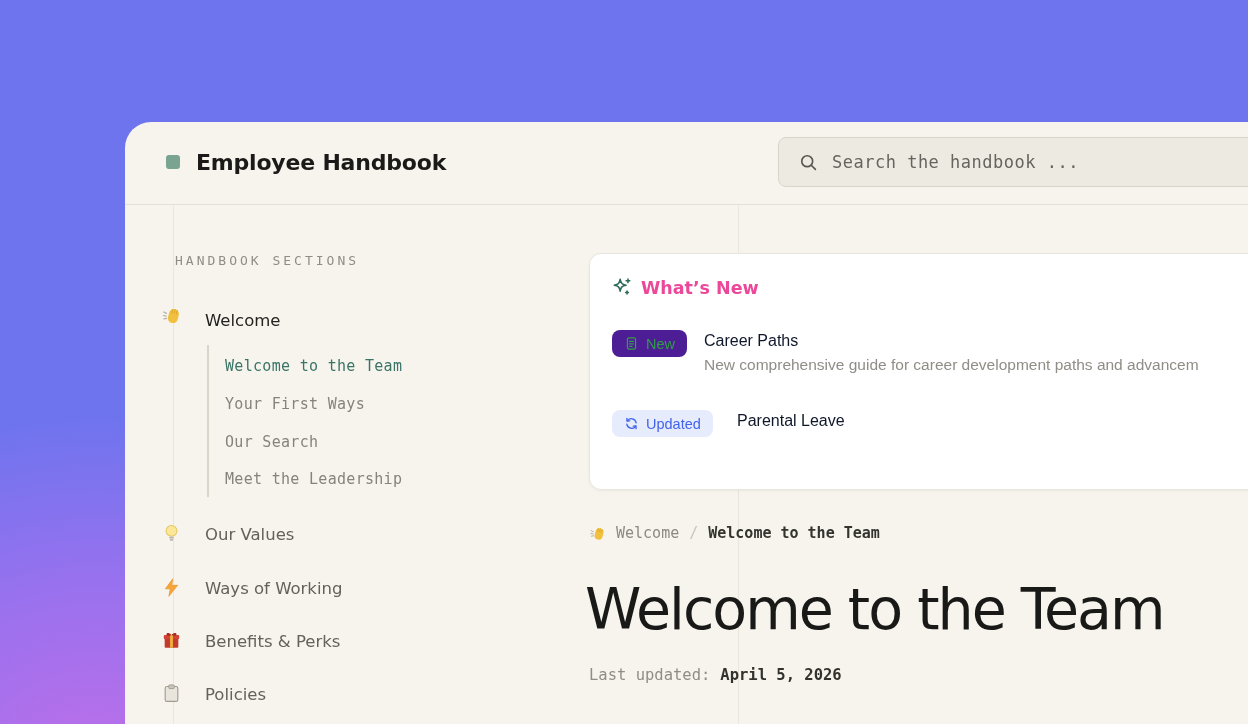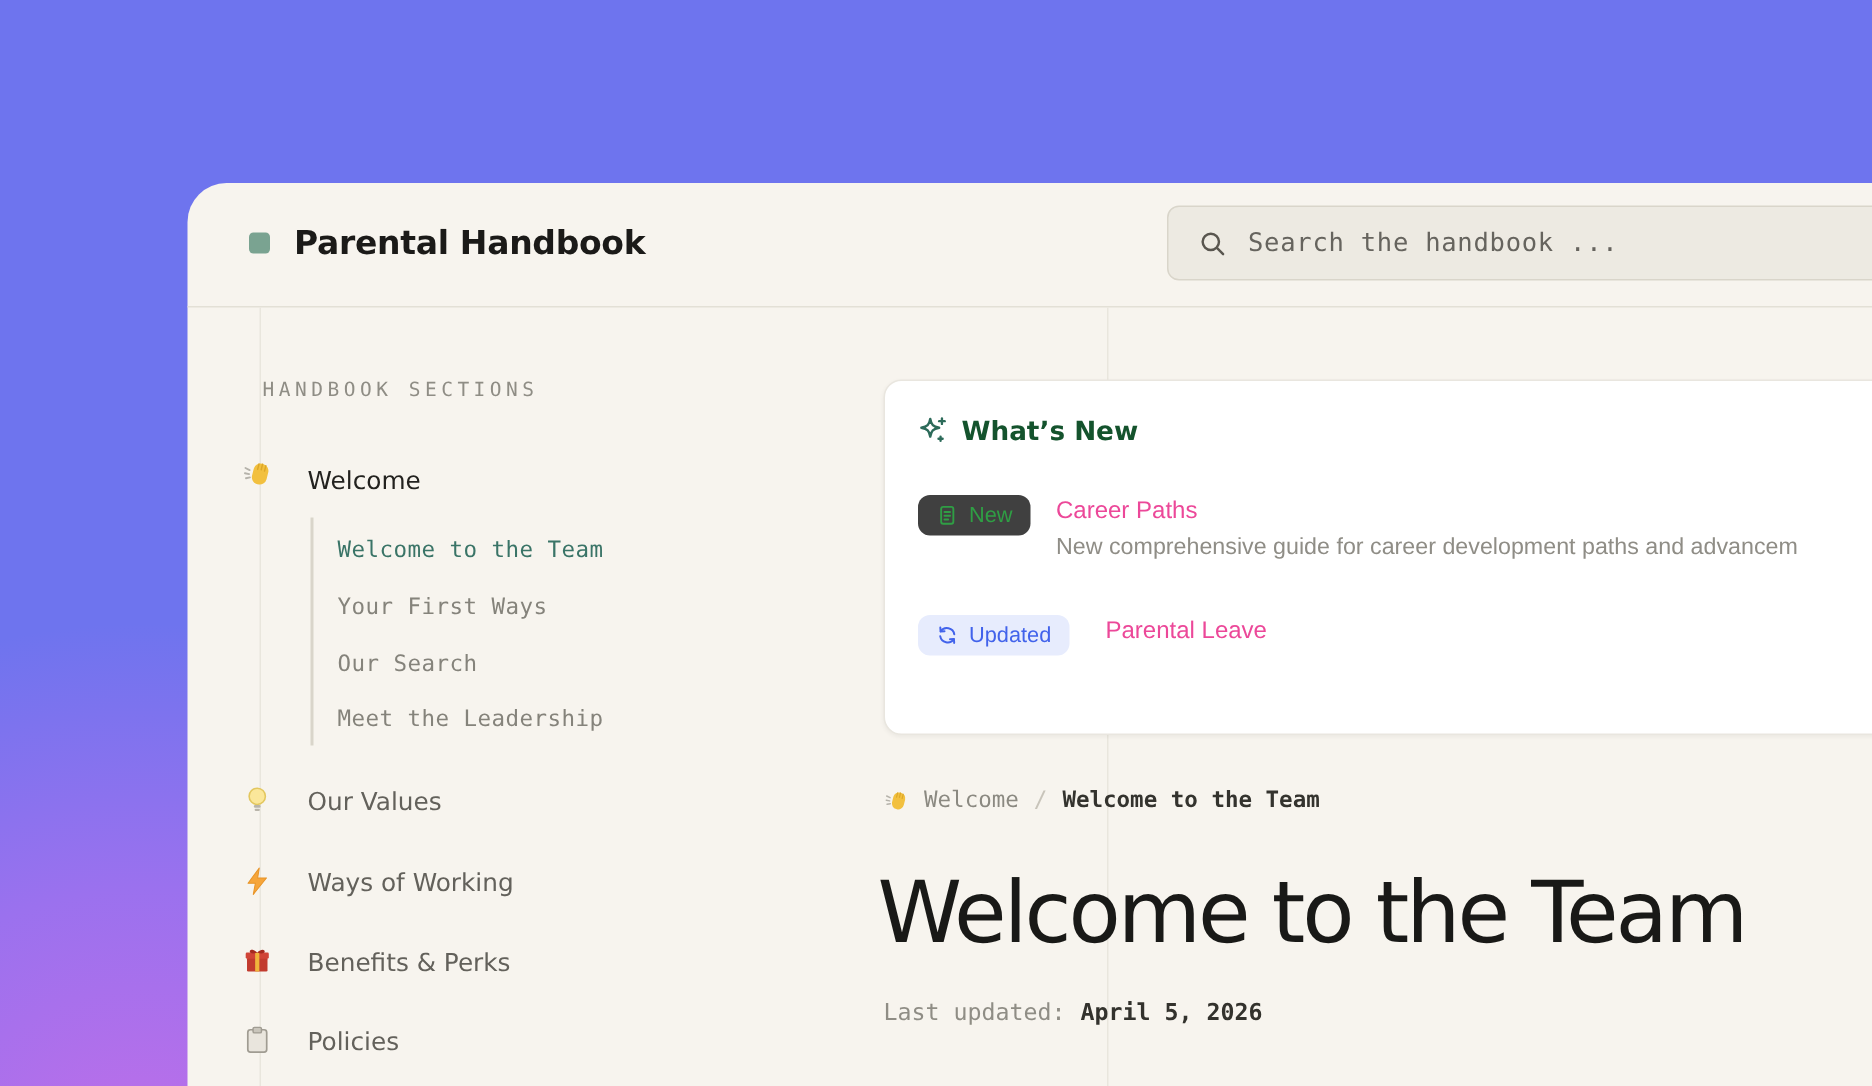--- a/index.html
+++ b/index.html
@@ -48,30 +48,30 @@
   .sub-rule{ position:absolute; left:207px; top:345px; width:1.5px; height:152px; background:#d9d5ca; }
   .sub-item{ position:absolute; left:225px; font-size:15px; letter-spacing:0.3px; color:#85837b; cursor:pointer; }
   .sub-item.active{ color:#3a7467; }
 
   
   .wn-card{
     position:absolute; left:589px; top:253px; width:675px; height:237px;
     background:#ffffff; border:1px solid #e9e6df; border-radius:12px;
     box-shadow:0 1px 3px rgba(20,20,15,0.05);
   }
-  .wn-title{ position:absolute; left:51px; top:24px; font-size:17.5px; font-weight:700; color:#14532d; }
+  .wn-title{ position:absolute; left:51px; top:24px; font-size:17.5px; font-weight:700; color:#ec4899; }
   .wn-sparkle{ position:absolute; left:21px; top:22px; }
   .wn-badge{
     position:absolute; left:22px; height:27px; border-radius:8px;
     display:inline-flex; align-items:center; gap:7px; padding:0 12px;
     font-family:"Liberation Sans", sans-serif; font-size:14.5px; font-weight:500;
   }
-  .wn-badge.green{ background:#404040; color:#2f9e44; }
+  .wn-badge.green{ background:#4c1d95; color:#2f9e44; }
   .wn-badge.blue{ background:#e7ecfd; color:#4263eb; }
-  .wn-item-title{ position:absolute; font-size:16px; color:#ec4899; cursor:pointer; }
+  .wn-item-title{ position:absolute; font-size:16px; color:#0f172a; cursor:pointer; }
   .wn-item-desc{ position:absolute; font-size:15.5px; color:#8f8d86; white-space:nowrap; }
 
   
   .breadcrumb{ position:absolute; left:589px; top:524px; display:flex; align-items:center; gap:10px; }
   .crumb-section{ font-size:15px; color:#8b8981; cursor:pointer; }
   .crumb-sep{ font-size:15px; color:#c8c4ba; }
   .crumb-page{ font-size:15px; font-weight:700; color:#34332e; }
   .page-title{ position:absolute; left:585px; top:576px; font-size:57px; font-weight:500; letter-spacing:-2px; color:#191917; white-space:nowrap; }
   .last-updated{ position:absolute; left:589px; top:666px; font-size:15.5px; white-space:nowrap; }
   .last-updated .lbl{ color:#8f8d85; }
@@ -81,21 +81,21 @@
 </style>
 </head>
 <body>
 
 <div class="app-card"></div>
 <div class="header-divider"></div>
 <div class="vrule vrule-a"></div>
 <div class="vrule vrule-b"></div>
 
 <div class="logo-mark"></div>
-<div class="app-title">Parental Handbook</div>
+<div class="app-title">Employee Handbook</div>
 <div class="search-box">
   <span>
     <svg width="19" height="19" viewBox="0 0 22 22" fill="none" stroke="#59564f" stroke-width="1.9" stroke-linecap="round">
       <circle cx="9.5" cy="9.5" r="6.3"></circle>
         <line x1="14.2" y1="14.2" x2="19" y2="19"></line>
     </svg>
   </span>
   <input type="text" placeholder="Search the handbook ..." style="">
 </div>
 

